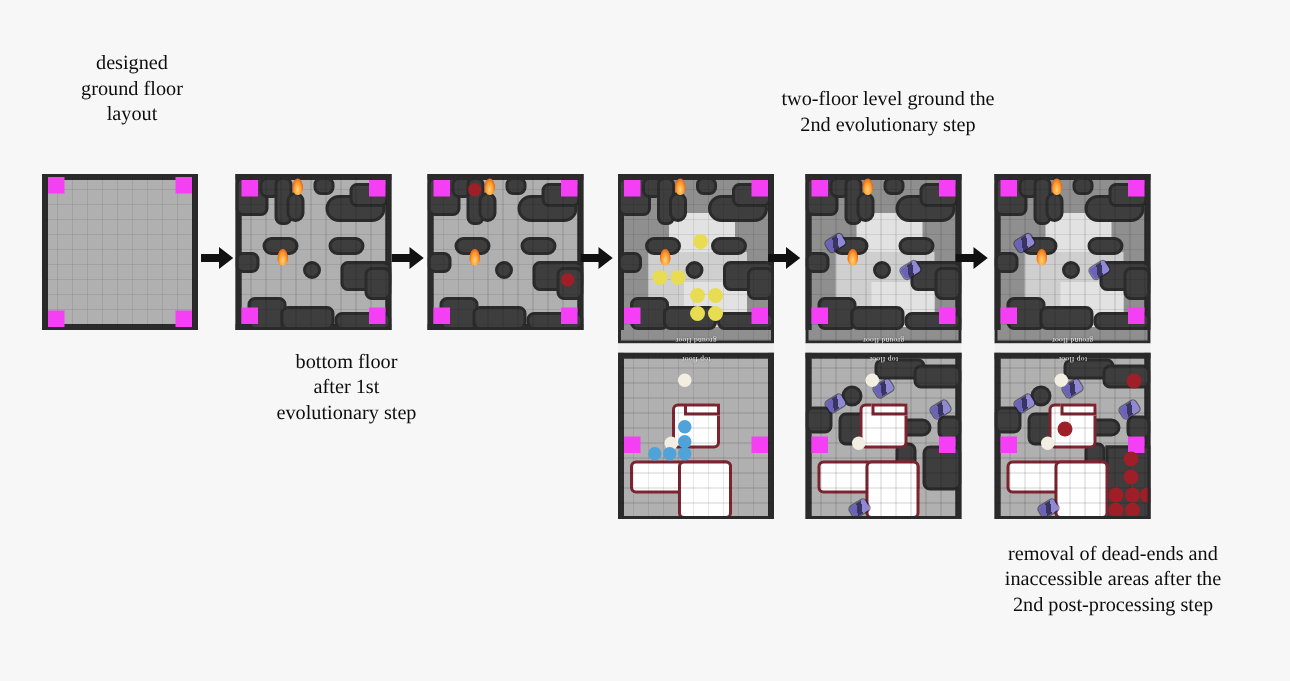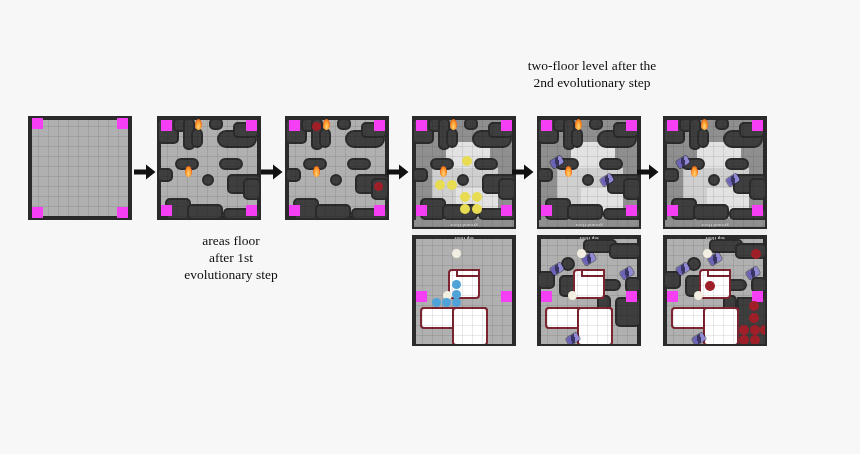--- a/index.html
+++ b/index.html
@@ -125,25 +125,31 @@
   .arrow{
     position:absolute;
     z-index:12;
   }
   .arrow svg{display:block;}
 </style>
 </head>
 <body>
 
 <div class="figure" id="figure-root">
-    <div class="caption" style="left: 484px; top: 57px; width: 216px;">two-floor level after the
+    <div class="caption" style="left: 26px; top: 33px; width: 124px;">designed
+ground floor
+layout</div>
+    <div class="caption" style="left: 484px; top: 57px; width: 216px;">two-floor level ground the
 2nd evolutionary step</div>
-    <div class="caption" style="left: 146px; top: 232px; width: 170px;">areas floor
+    <div class="caption" style="left: 146px; top: 232px; width: 170px;">bottom floor
 after 1st
 evolutionary step</div>
+    <div class="caption" style="left: 626px; top: 360px; width: 232px;">removal of dead-ends and
+inaccessible areas after the
+2nd post-processing step</div>
     <div class="arrow" style="left: 134px; top: 164px; width: 22px; height: 16px;">
       <svg width="22" height="16" viewBox="0 0 22 16">
         <path d="M0 5.4 L12 5.4 L12 0.6 L21.5 8 L12 15.4 L12 10.6 L0 10.6 Z" fill="#111111"></path>
       </svg>
     </div>
     <div class="arrow" style="left: 261px; top: 164px; width: 22px; height: 16px;">
       <svg width="22" height="16" viewBox="0 0 22 16">
         <path d="M0 5.4 L12 5.4 L12 0.6 L21.5 8 L12 15.4 L12 10.6 L0 10.6 Z" fill="#111111"></path>
       </svg>
     </div>

